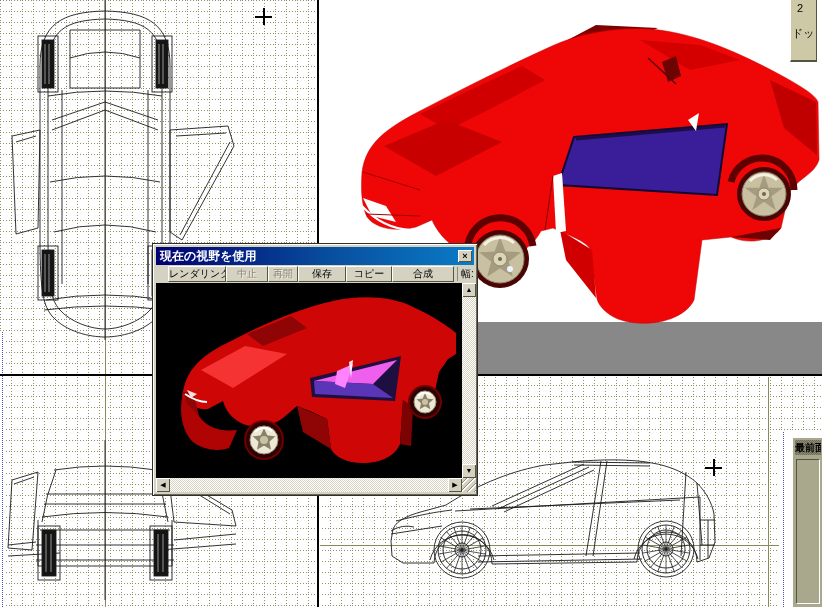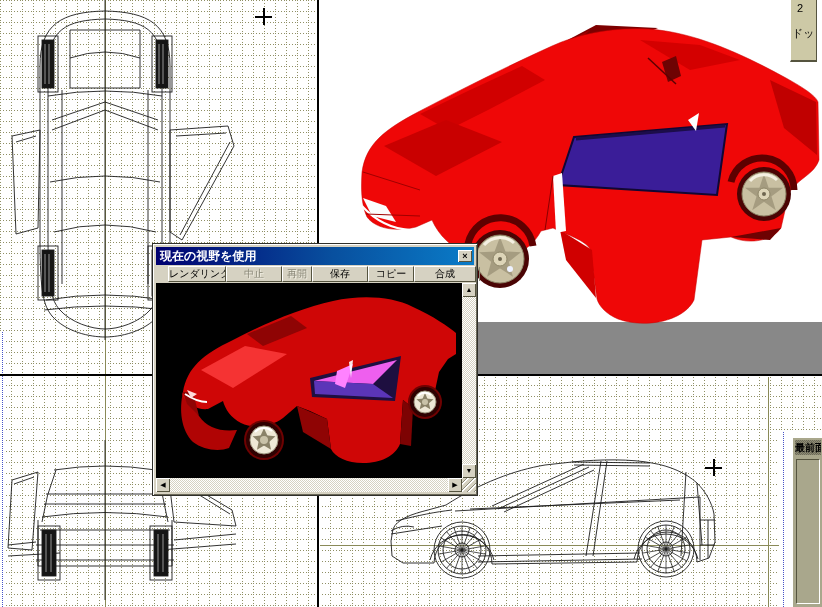--- a/index.html
+++ b/index.html
@@ -295,23 +295,23 @@
   <div class="cross" style="left:255px;top:8px"></div>
   <div class="cross" style="left:705px;top:459px"></div>
 
   <div id="render-window" class="abs">
     <div id="rw-titlebar" class="abs">
       <span id="rw-title">現在の視野を使用</span>
       <span id="rw-close">×</span>
     </div>
     <div id="rw-toolbar" class="abs">
       <span class="tb-btn" style="width:58px">レンダリング</span>
-      <span class="tb-btn disabled" style="width:56px">中止</span>
+      <span class="tb-btn disabled" style="width:42px">中止</span>
       <span class="tb-btn disabled" style="width:30px">再開</span>
-      <span class="tb-btn" style="width:56px">保存</span>
+      <span class="tb-btn" style="width:48px">保存</span>
       <span class="tb-btn" style="width:46px">コピー</span>
       <span class="tb-btn" style="width:62px">合成</span>
       <span id="rw-width-label">幅: 3</span>
     </div>
     <div id="rw-content" class="abs">
       <svg width="306" height="195" viewBox="155 281 306 195">
         <rect x="155" y="281" width="306" height="195" fill="#000000"></rect>
         <path fill="#b00404" d="M182,390 C178,408 180,428 192,440 C202,448 218,450 228,446 L236,428 C220,430 206,426 198,414 C192,406 190,398 192,390 Z"></path>
         <path fill="#cf0606" d="M182,390 C186,366 202,352 232,338 C262,322 300,306 332,299 C360,293 390,294 412,305 C432,314 448,325 455,331 L455,352 L447,357 L438,370 L432,398 C428,406 420,410 412,406 L402,398 L399,442 C394,454 380,461 362,461 C346,461 334,455 330,447 L326,417 L309,409 L296,404 L282,416 C270,425 252,427 240,421 C230,416 224,407 222,399 L207,407 C196,408 188,403 184,397 C181,394 181,392 182,390 Z"></path>
         <path fill="#f53333" d="M200,368 L244,344 L286,352 L232,386 Z"></path>

